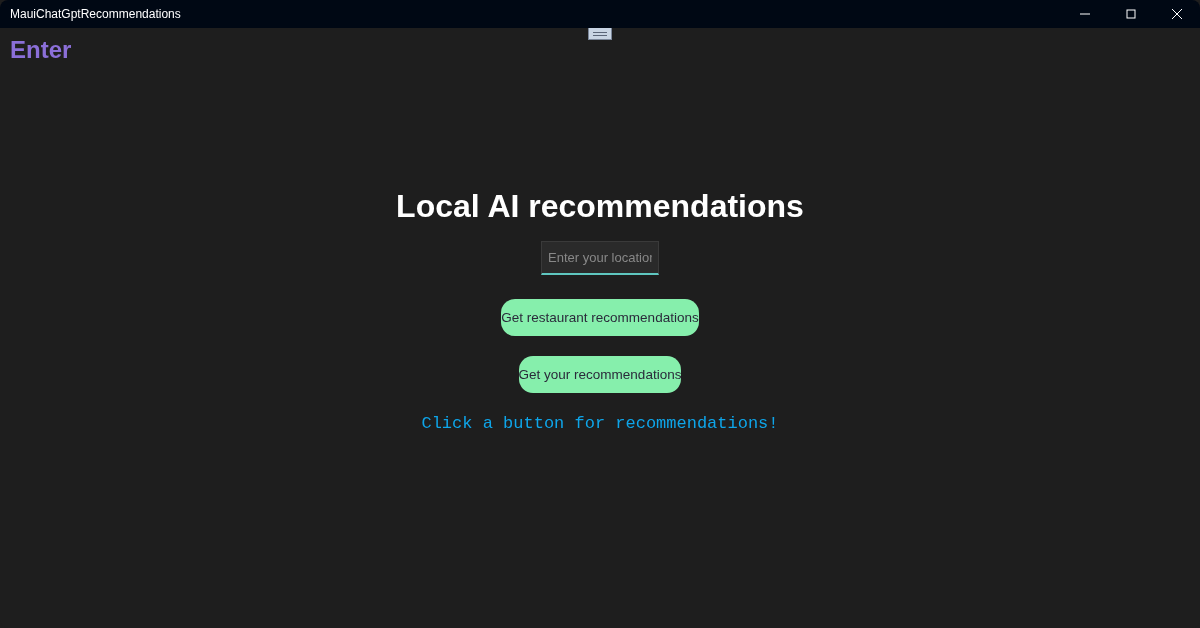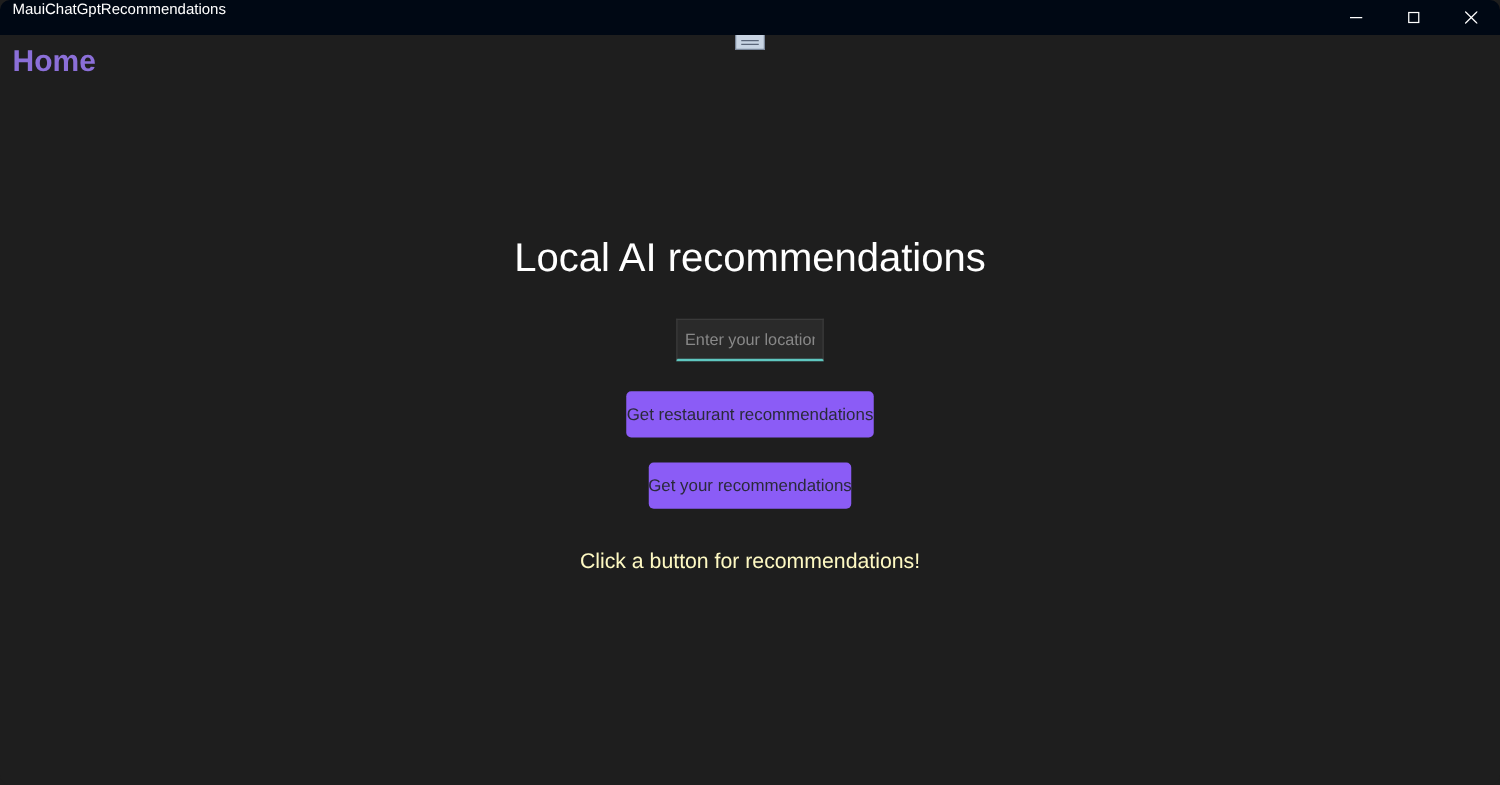--- a/index.html
+++ b/index.html
@@ -14,21 +14,21 @@
       background: #1e1e1e;
       font-family: 'Segoe UI', Tahoma, Geneva, Verdana, sans-serif;
       overflow: hidden;
       border-radius: 8px;
     }
     
     .titlebar {
       height: 28px;
       background: #000814;
       display: flex;
-      align-items: flex-start;
+      align-items: center;
       justify-content: space-between;
       padding: 0 0 0 10px;
       color: #fff;
     }
     
     .titlebar-text {
       font-size: 12px;
       color: #fff;
     }
     
@@ -94,57 +94,58 @@
     .main-area {
       display: flex;
       flex-direction: column;
       align-items: center;
       padding-top: 160px;
     }
     
     .heading {
       color: #fff;
       font-size: 32px;
-      font-weight: 400;
-      margin-bottom: 30px;
+      font-weight: 700;
+      margin-bottom: 16px;
     }
     
     .location-input {
       width: 118px;
       height: 34px;
       background: #2a2a2a;
       border: 1px solid #3a3a3a;
       border-bottom: 2px solid #5fc7c0;
       color: #fff;
       padding: 0 6px;
       font-size: 13px;
       outline: none;
       margin-bottom: 24px;
     }
     
     .location-input::placeholder {
       color: #888;
     }
     
     .action-button {
-      background: #8b5cf6;
+      background: #86efac;
       color: #2a2a3a;
       border: none;
-      border-radius: 4px;
+      border-radius: 14px;
       padding: 11px 0;
       font-size: 13.5px;
       margin-bottom: 20px;
       cursor: pointer;
       font-family: inherit;
     }
     
     .hint-text {
-      color: #fef9c3;
+      color: #0ea5e9;
       font-size: 17px;
-      margin-top: 12px;
+      margin-top: 1px;
+      font-family: Liberation Mono, monospace;
     }
   </style>
 </head>
 <body>
 
 <div class="titlebar">
   <span class="titlebar-text">MauiChatGptRecommendations</span>
   <div class="titlebar-controls">
     <div class="titlebar-btn">
       <svg viewBox="0 0 10 10">
@@ -159,21 +160,21 @@
     <div class="titlebar-btn">
       <svg viewBox="0 0 10 10">
           <line x1="0" y1="0" x2="10" y2="10" stroke="white" stroke-width="1"></line>
           <line x1="10" y1="0" x2="0" y2="10" stroke="white" stroke-width="1"></line>
         </svg>
     </div>
   </div>
 </div>
 
 <div class="app-content">
-  <div class="nav-header">Home</div>
+  <div class="nav-header">Enter</div>
 
   <div class="flyout-handle">
     <div class="flyout-handle-line"></div>
     <div class="flyout-handle-line"></div>
   </div>
 
   <div class="main-area">
     <h1 class="heading">Local AI recommendations</h1>
 
     <input type="text" class="location-input" placeholder="Enter your location" style="">

